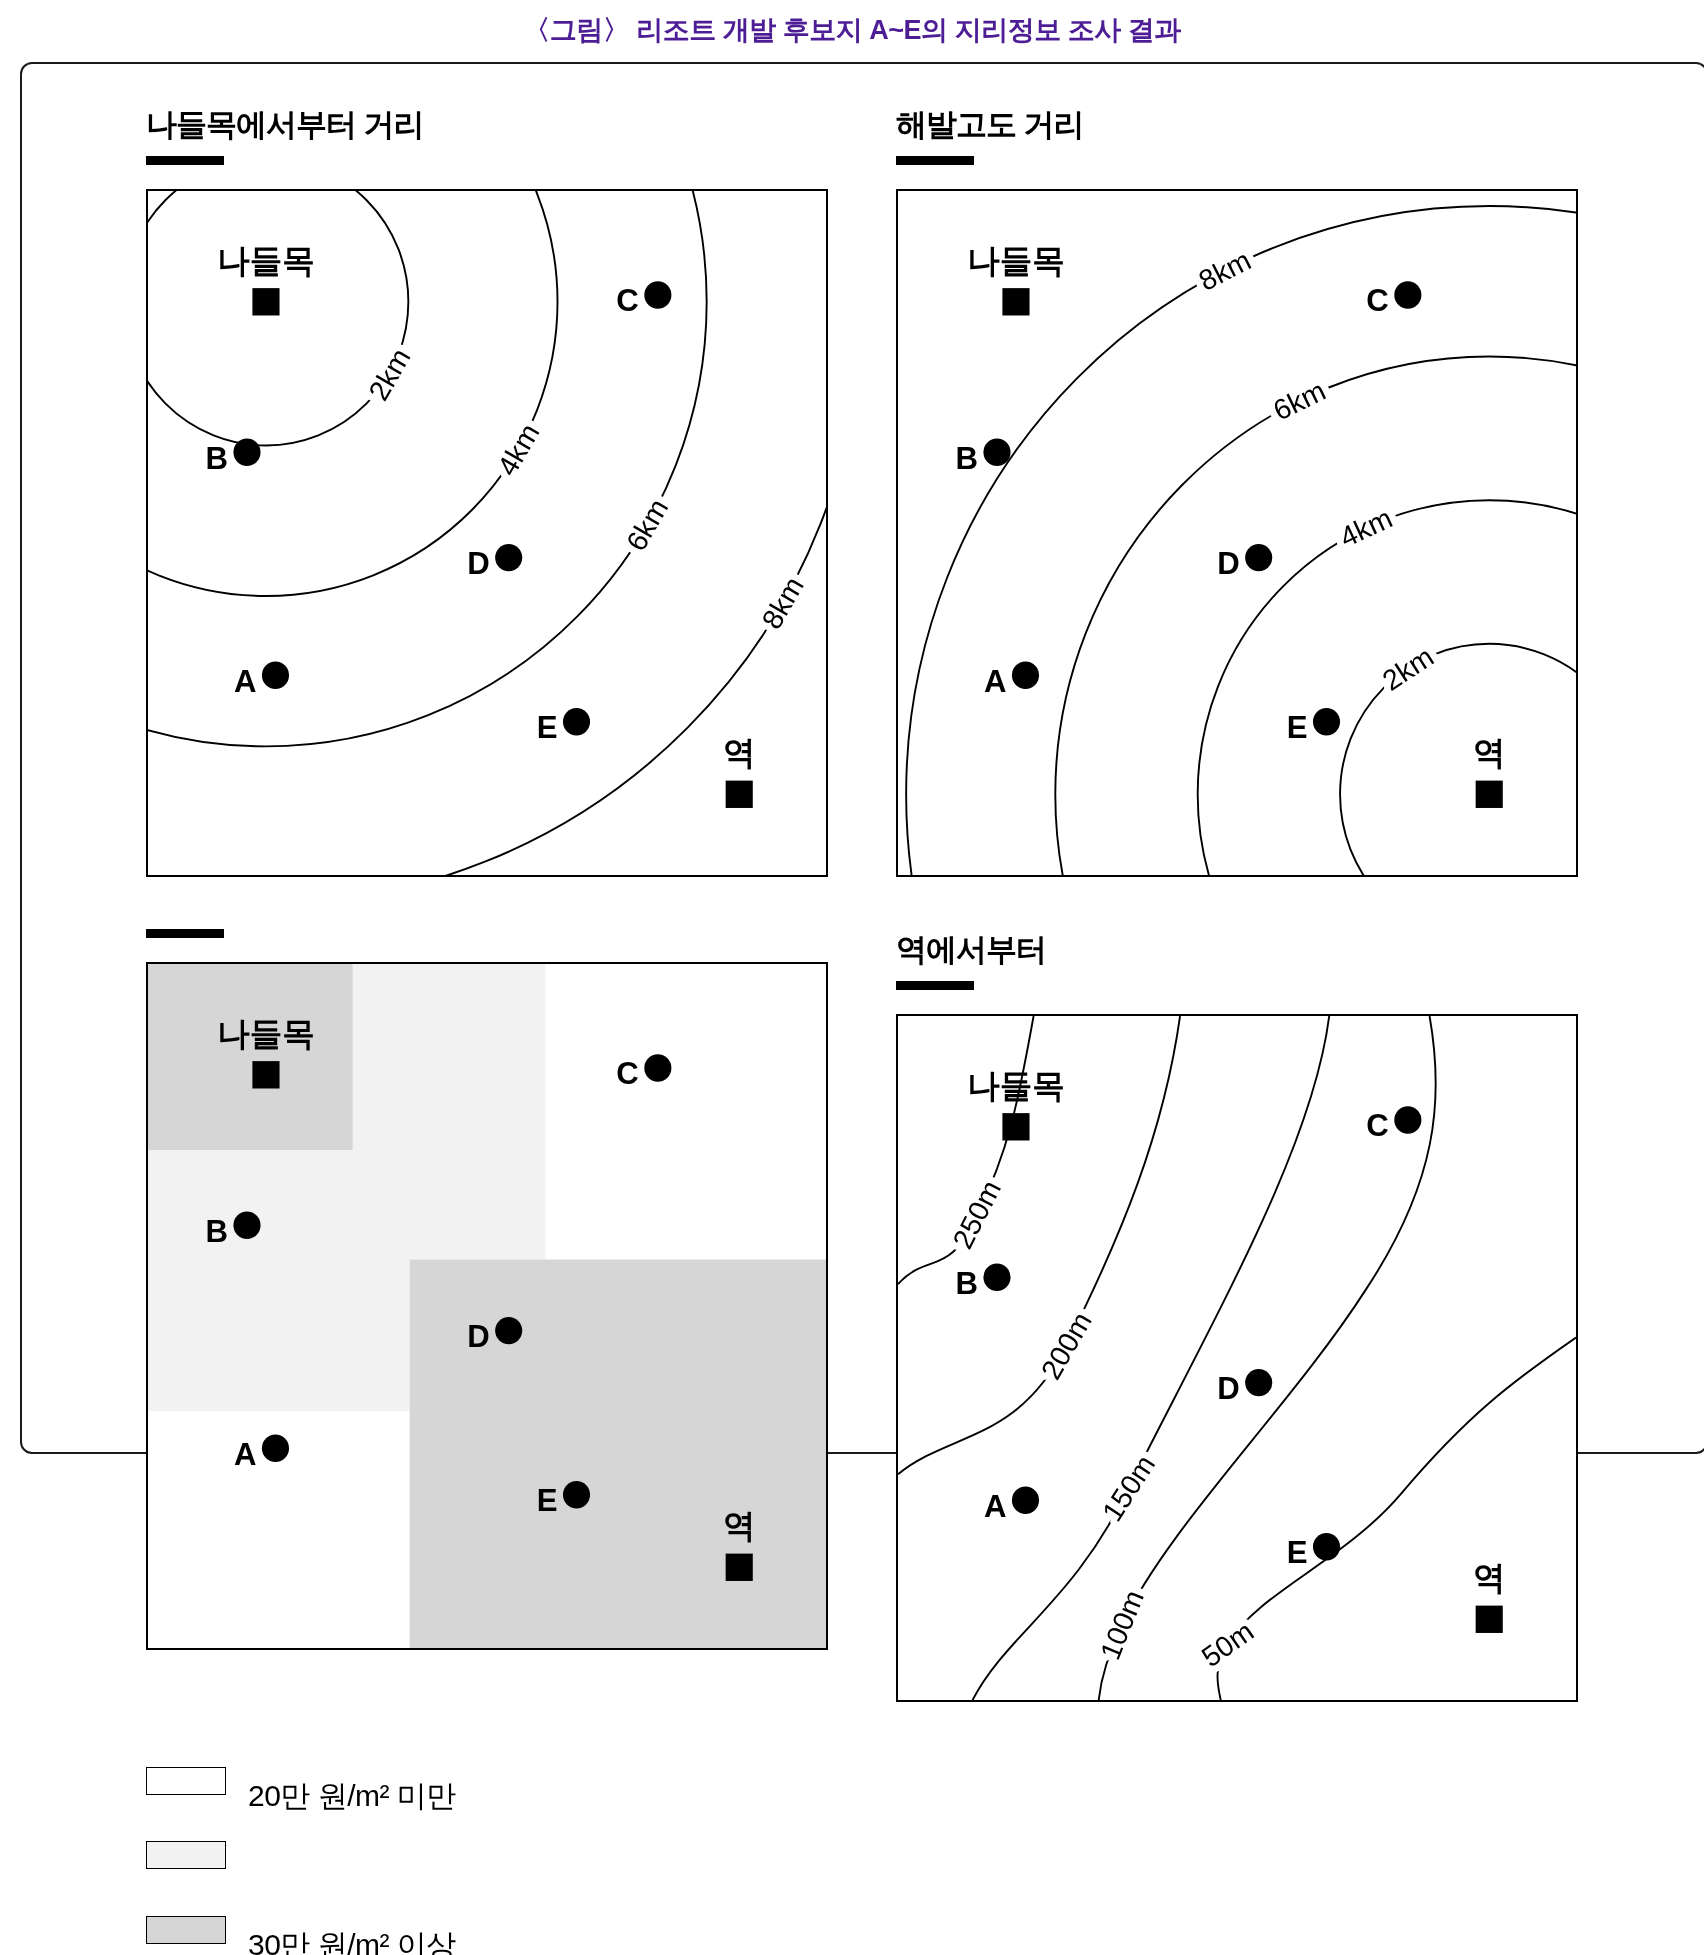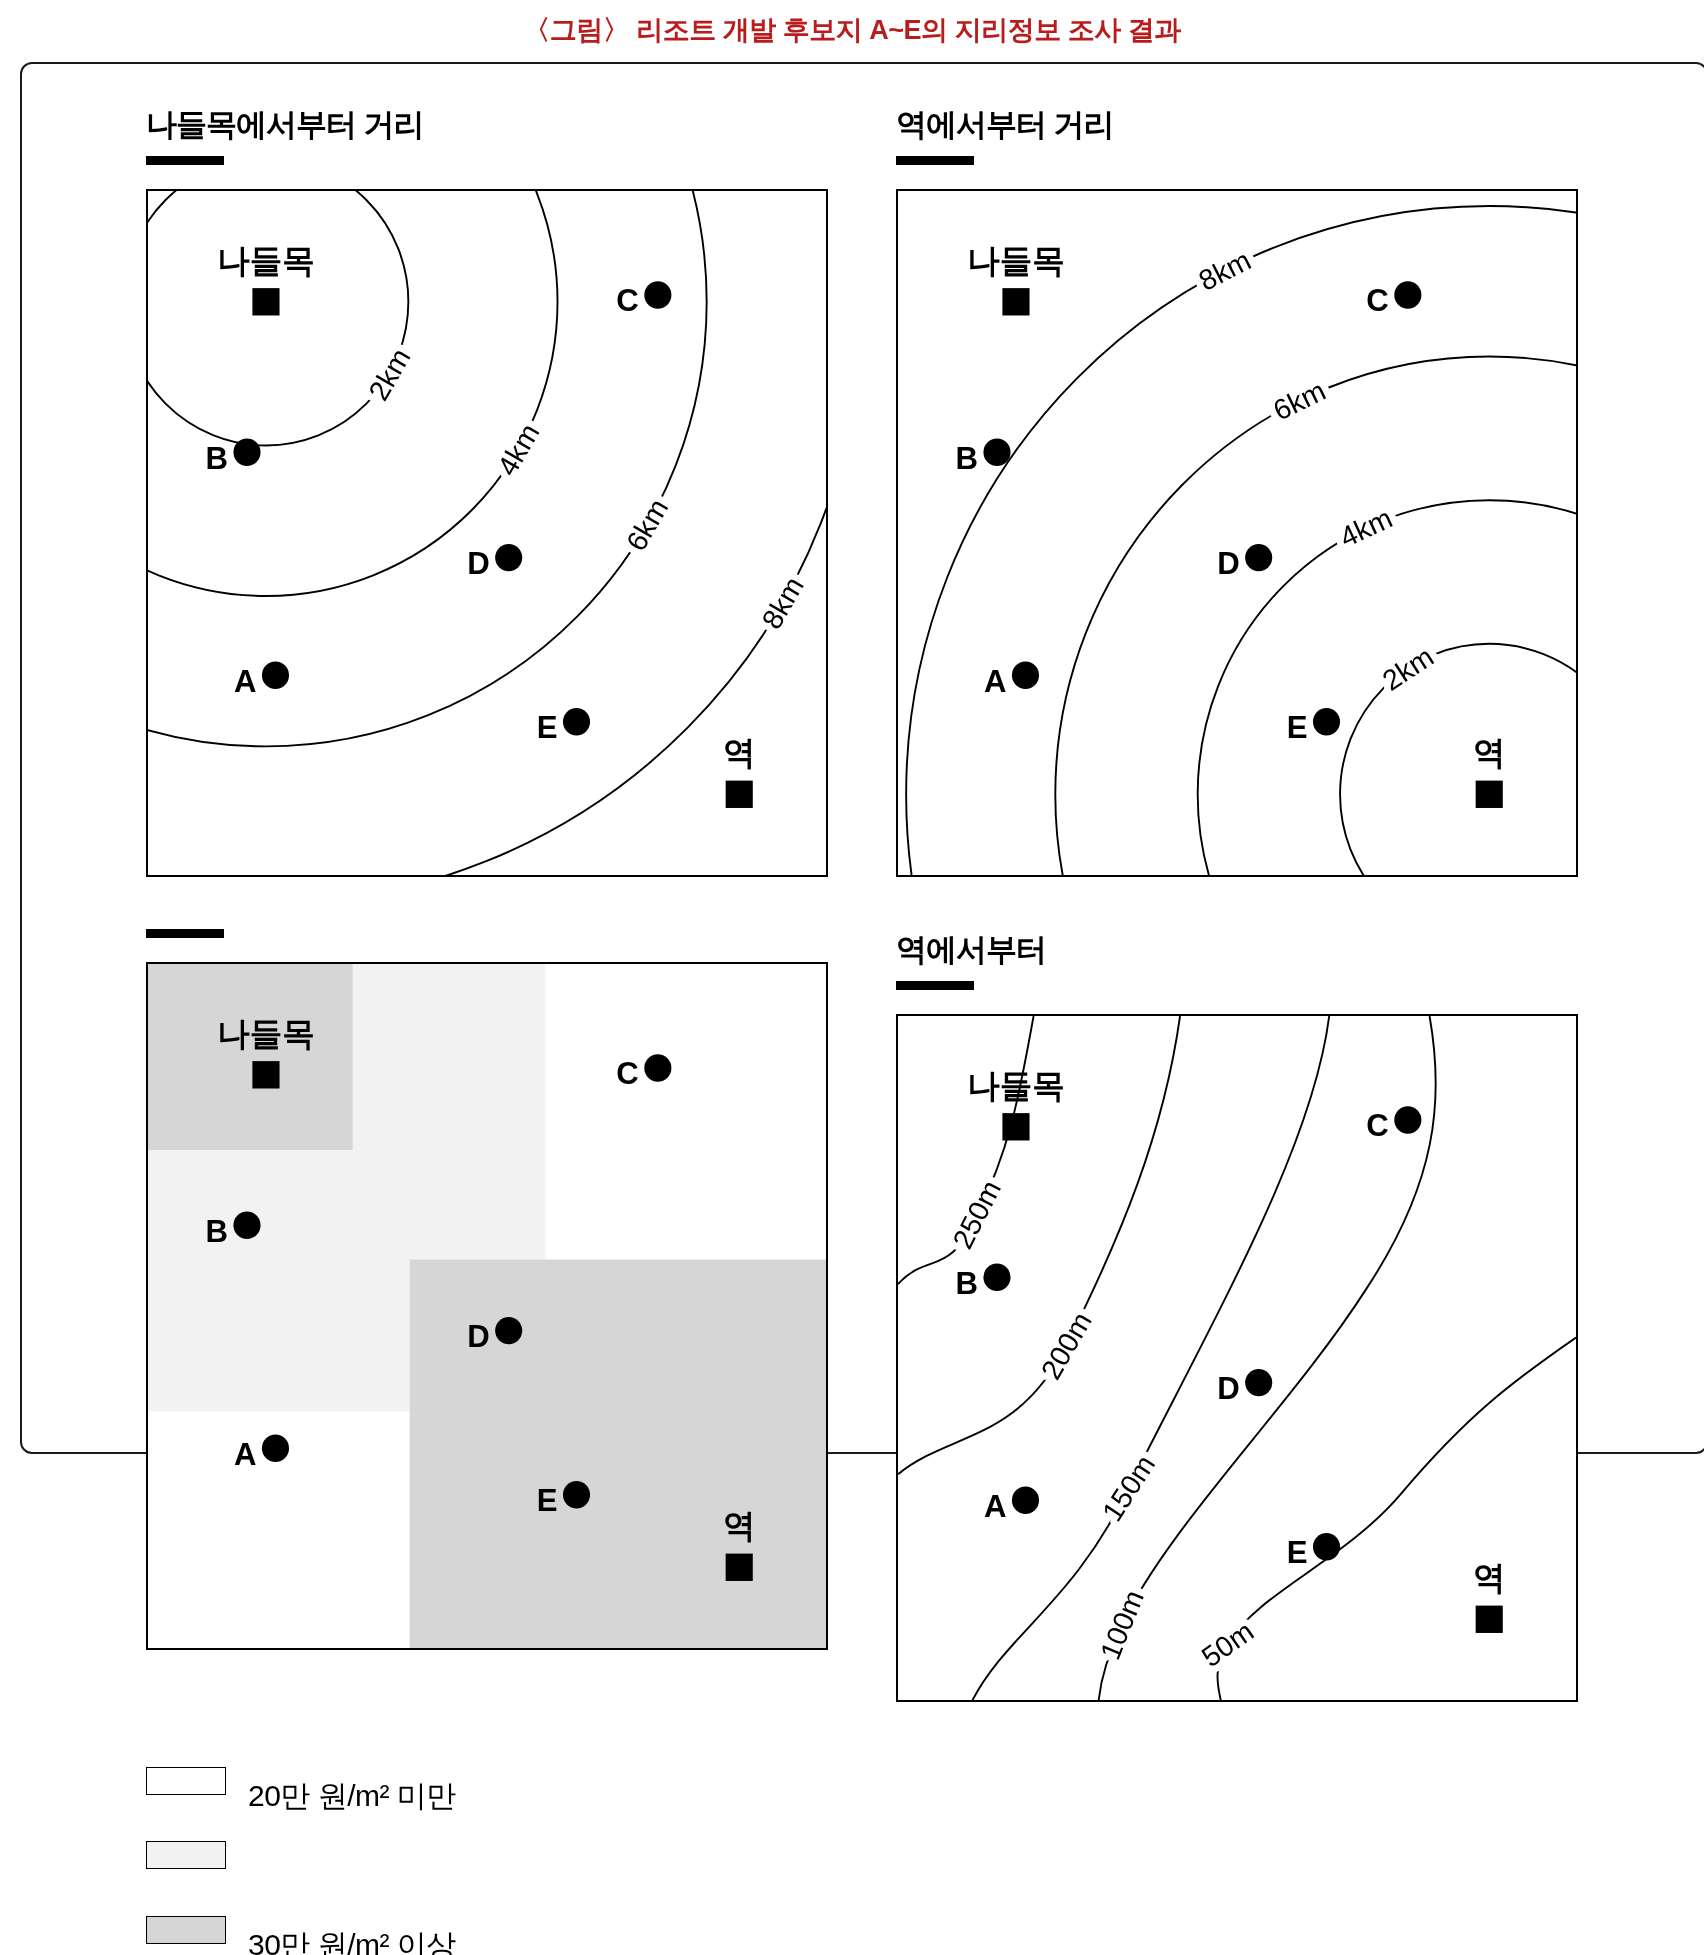--- a/index.html
+++ b/index.html
@@ -11,21 +11,21 @@
     overflow: hidden;
     font-family: "Liberation Sans", "DejaVu Sans", sans-serif;
     color: #000;
   }
   .page-title {
     text-align: center;
     font-size: 27px;
     font-weight: 600;
     letter-spacing: -0.5px;
     padding-top: 12px;
-    color: #b91c1c;
+    color: #4c1d95;
   }
   .frame {
     position: absolute;
     left: 20px;
     top: 62px;
     width: 1688px;
     height: 1392px;
     border: 2.5px solid #1a1a1a;
     border-radius: 12px;
     box-sizing: border-box;
@@ -145,21 +145,21 @@
             <text x="362" y="88" class="pt-label">C</text>
             <circle cx="266" cy="268" r="10" fill="#000000"></circle>
             <text x="252" y="280" class="pt-label">D</text>
             <circle cx="316" cy="388" r="10" fill="#000000"></circle>
             <text x="302" y="400" class="pt-label">E</text>
           </svg>
       </div>
     </section>
 
     <section class="panel">
-      <h2 class="panel-title">역에서부터 거리</h2>
+      <h2 class="panel-title">해발고도 거리</h2>
       <div class="title-bar"></div>
       <div class="map-box">
         <svg viewBox="0 0 500 500" preserveAspectRatio="none">
             <circle cx="436" cy="441" r="110" fill="none" stroke="#000000" stroke-width="1.4"></circle>
             <circle cx="436" cy="441" r="215" fill="none" stroke="#000000" stroke-width="1.4"></circle>
             <circle cx="436" cy="441" r="320" fill="none" stroke="#000000" stroke-width="1.4"></circle>
             <circle cx="436" cy="441" r="430" fill="none" stroke="#000000" stroke-width="1.4"></circle>
             <text x="376" y="349" class="km-label" transform="rotate(-33 376 349)">2km</text>
             <text x="345" y="246" class="km-label" transform="rotate(-25 345 246)">4km</text>
             <text x="296" y="153" class="km-label" transform="rotate(-26 296 153)">6km</text>

